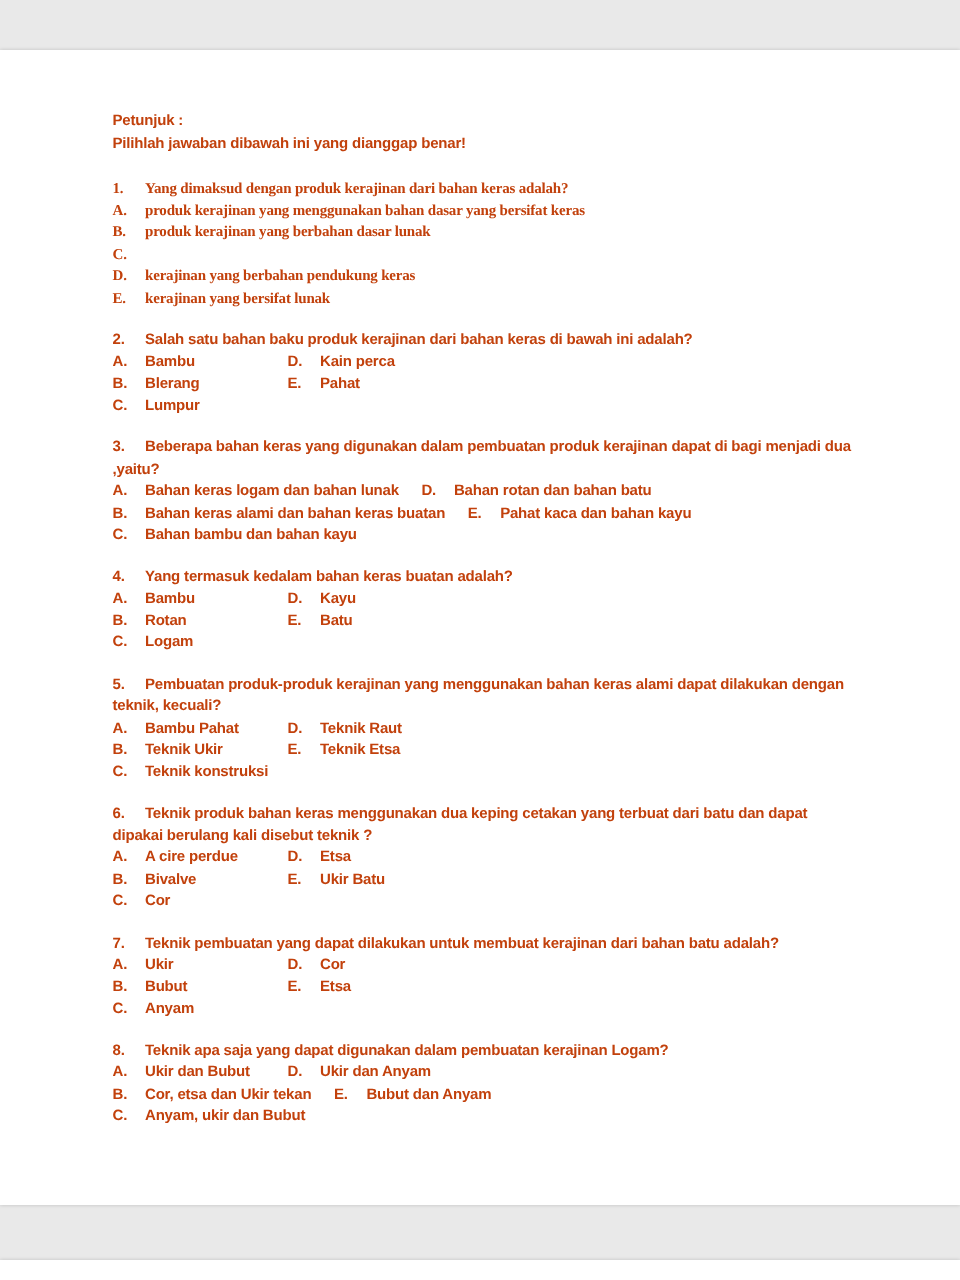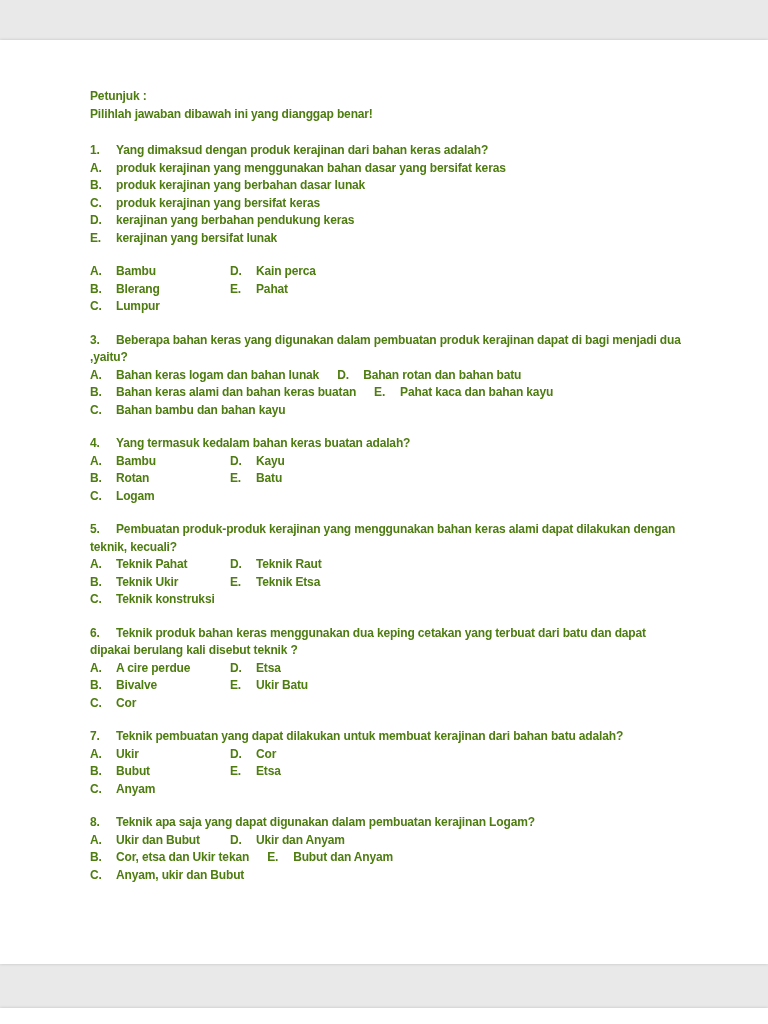--- a/index.html
+++ b/index.html
@@ -24,30 +24,30 @@
   .page-1 {
     margin-top: 40px;
     height: 924px;
     padding: 48px 85px 0 90px;
   }
   .page-2 {
     margin-top: 44px;
     height: 16px;
   }
   .doc {
-    color: #4d7c0f;
+    color: #c2410c;
     font-weight: bold;
     font-size: 12px;
     line-height: 17.5px;
     letter-spacing: -0.15px;
   }
   .instructions div { white-space: pre-wrap; }
   #questions { margin-top: 19px; }
   .q { margin-top: 16px; }
-  .q:first-child { margin-top: 1px; }
+  .q:first-child { margin-top: 1px; font-family: Liberation Serif, serif; }
   .q-num { display: inline-block; width: 26px; }
   .opt-row { display: flex; gap: 18px; }
   .opt-cell { display: flex; align-items: baseline; }
   .opt-cell.first { min-width: 122px; }
   .opt-label { display: inline-block; width: 26px; flex: 0 0 26px; }
   .opt-text { white-space: pre-wrap; }
 </style>
 </head>
 <body>
 
@@ -71,41 +71,41 @@
   <div class="opt-row">
   <div class="opt-cell">
                 <span class="opt-label">B.</span>
                 <span class="opt-text">produk kerajinan yang berbahan dasar lunak</span>
               </div>
 </div>
 
   <div class="opt-row">
   <div class="opt-cell">
                 <span class="opt-label">C.</span>
-                <span class="opt-text">produk kerajinan yang bersifat keras</span>
               </div>
 </div>
 
   <div class="opt-row">
   <div class="opt-cell">
                 <span class="opt-label">D.</span>
                 <span class="opt-text">kerajinan yang berbahan pendukung keras</span>
               </div>
 </div>
 
   <div class="opt-row">
   <div class="opt-cell">
                 <span class="opt-label">E.</span>
                 <span class="opt-text">kerajinan yang bersifat lunak</span>
               </div>
 </div>
 </div>
   </div>
 
   <div class="q">
+    <div class="q-head"><span class="q-num">2.</span><span class="q-text">Salah satu bahan baku produk kerajinan dari bahan keras di bawah ini adalah?</span></div>
     <div class="q-opts">
   <div class="opt-row">
   <div class="opt-cell first">
                 <span class="opt-label">A.</span>
                 <span class="opt-text">Bambu</span>
               </div>
 
   <div class="opt-cell">
                 <span class="opt-label">D.</span>
                 <span class="opt-text">Kain perca</span>
@@ -204,21 +204,21 @@
 </div>
 </div>
   </div>
 
   <div class="q">
     <div class="q-head"><span class="q-num">5.</span><span class="q-text">Pembuatan produk-produk kerajinan yang menggunakan bahan keras alami dapat dilakukan dengan teknik, kecuali?</span></div>
     <div class="q-opts">
   <div class="opt-row">
   <div class="opt-cell first">
                 <span class="opt-label">A.</span>
-                <span class="opt-text">Teknik Pahat</span>
+                <span class="opt-text">Bambu Pahat</span>
               </div>
 
   <div class="opt-cell">
                 <span class="opt-label">D.</span>
                 <span class="opt-text">Teknik Raut</span>
               </div>
 </div>
 
   <div class="opt-row">
   <div class="opt-cell first">

